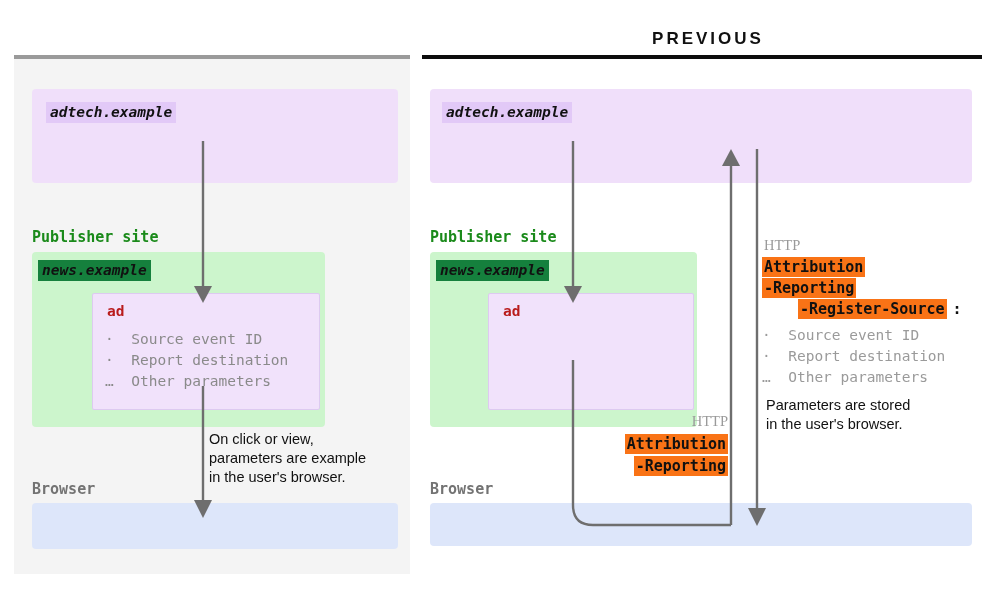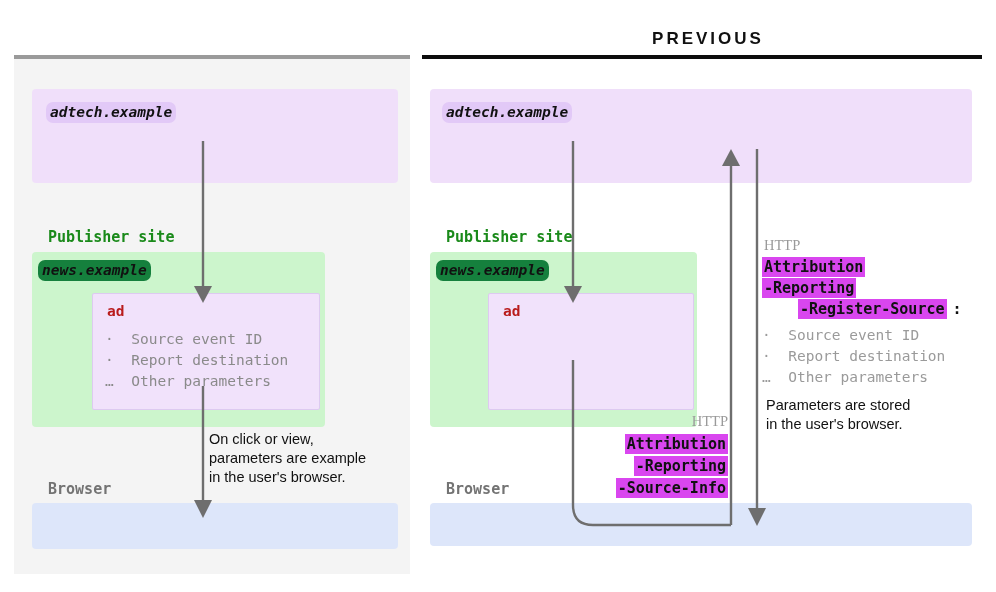--- a/index.html
+++ b/index.html
@@ -49,33 +49,31 @@
   .chip {
     position: absolute;
     font-family: "DejaVu Sans Mono", monospace;
     font-style: italic;
     font-size: 14.5px;
     font-weight: bold;
     color: #111111;
     padding: 2px 4px;
     white-space: nowrap;
     line-height: 1.15;
-    border-radius: 7px;
   }
   .chip-purple { background: #e2c9f7; }
   .chip-green  { background: #15803d; }
 
   
   .section-label {
     position: absolute;
     font-family: "DejaVu Sans Mono", monospace;
     font-size: 15px;
     font-weight: bold;
     white-space: nowrap;
-    margin-left: 16px;
   }
   .label-pub     { color: #1a8a1a; }
   .label-browser { color: #737373; }
 
   
   .adbox {
     position: absolute;
     background: #f1e2fb;
     border: 1px solid #ddcaf0;
     border-radius: 2px;
@@ -124,21 +122,21 @@
     white-space: nowrap;
   }
   .hdr-line {
     position: absolute;
     font-family: "DejaVu Sans Mono", monospace;
     font-size: 15px;
     font-weight: bold;
     color: #111111;
     white-space: nowrap;
   }
-  .hdr-line > span.hl { background: #d946ef; padding: 1px 2px; }
+  .hdr-line > span.hl { background: #f97316; padding: 1px 2px; }
   .hdr-colon { color: #111111; }
   .hdr-params {
     position: absolute;
     font-family: "DejaVu Sans Mono", monospace;
     font-size: 14.5px;
     color: #9a9a9a;
     line-height: 21px;
     white-space: pre;
   }
   .right-align { text-align: right; }
@@ -182,21 +180,20 @@
   <div class="zone zone-pub" style="left:430px; top:252px; width:267px; height:175px;"></div>
   <div class="chip chip-green" style="left:436px; top:260px;">news.example</div>
 
   <div class="adbox" style="left:488px; top:293px; width:204px; height:115px;">
     <div class="ad-title">ad</div>
   </div>
 
   <div class="http-word right-align" style="left:588px; top:413px; width:140px;">HTTP</div>
   <div class="hdr-line right-align" style="left:568px; top:435px; width:160px;"><span class="hl">Attribution</span></div>
   <div class="hdr-line right-align" style="left:568px; top:457px; width:160px;"><span class="hl">-Reporting</span></div>
-  <div class="hdr-line right-align" style="left:568px; top:479px; width:160px;"><span class="hl">-Source-Info</span></div>
 
   <div class="http-word" style="left:764px; top:237px;">HTTP</div>
   <div class="hdr-line" style="left:762px; top:258px;"><span class="hl">Attribution</span></div>
   <div class="hdr-line" style="left:762px; top:279px;"><span class="hl">-Reporting</span></div>
   <div class="hdr-line" style="left:762px; top:300px;padding-left:36px;"><span class="hl">-Register-Source</span><span class="hdr-colon" style="margin-left:6px;">:</span></div>
   <div class="hdr-params" style="left:762px; top:325px;">·  Source event ID
 ·  Report destination
 …  Other parameters</div>
   <div class="note" style="left:766px; top:396px;">Parameters are stored
 in the user's browser.</div>

